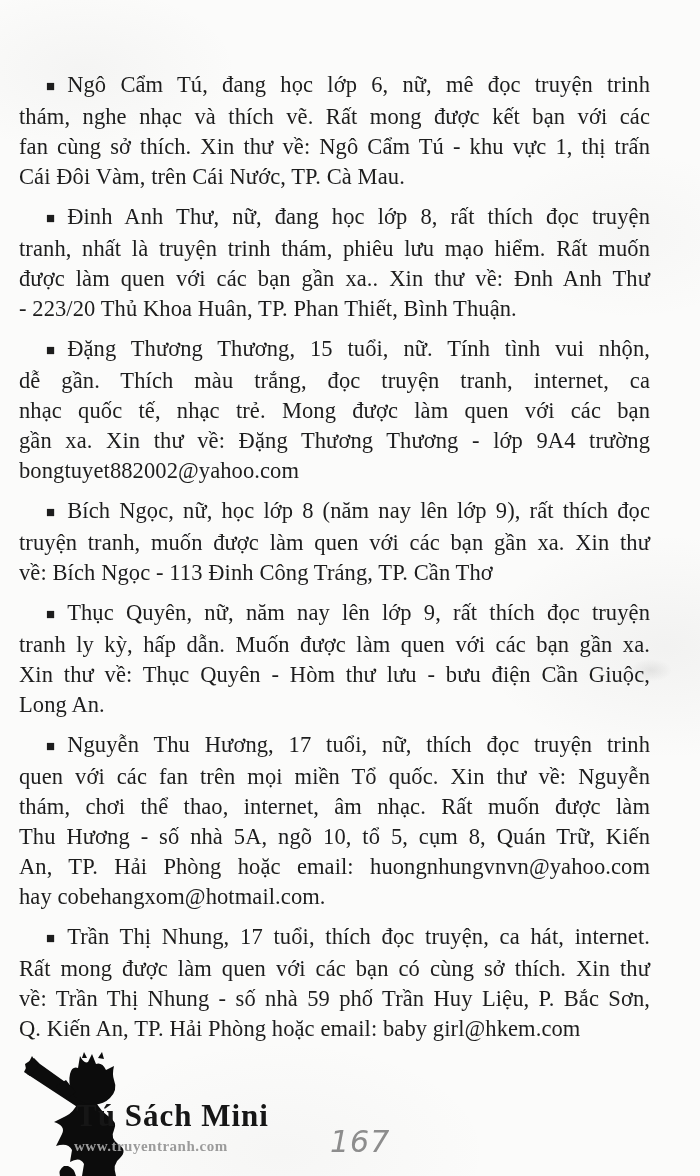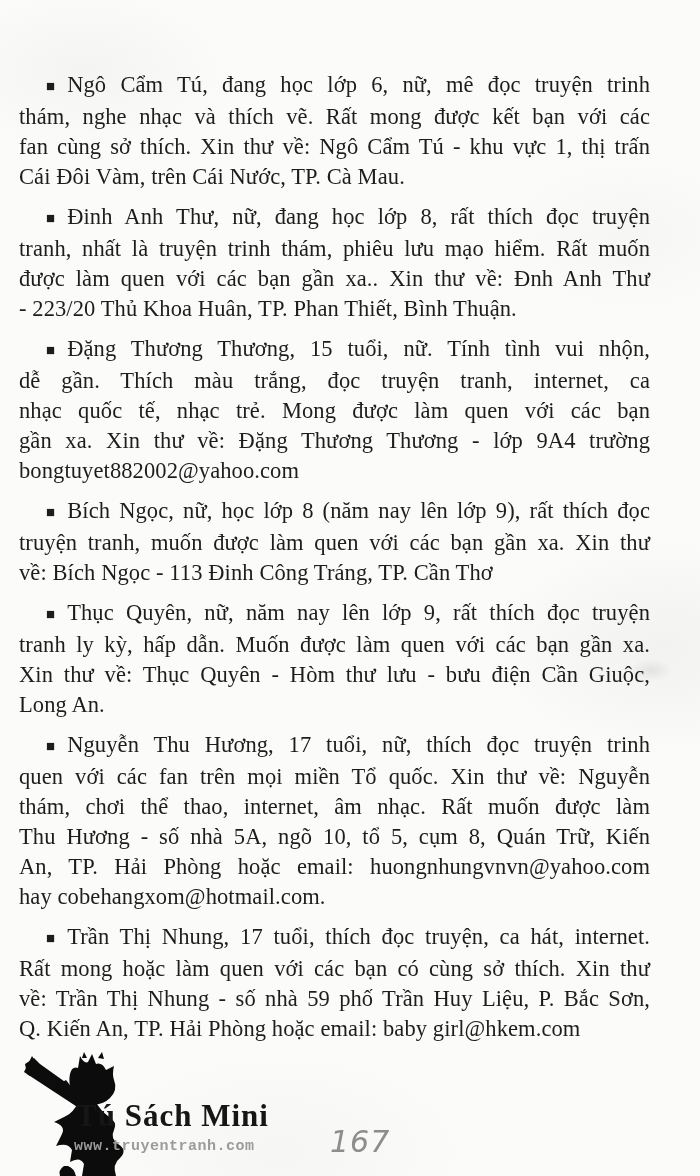--- a/index.html
+++ b/index.html
@@ -54,21 +54,21 @@
     position: absolute; left: 76px; top: 32px;
     font-family: "Liberation Serif", "DejaVu Serif", serif;
     font-weight: bold;
     font-size: 31px;
     color: #161616;
     letter-spacing: 1px;
     white-space: nowrap;
   }
   .logo-url {
     position: absolute; left: 74px; top: 72px;
-    font-family: Liberation Mono, monospace;
+    font-family: Liberation Serif, serif;
     font-weight: bold;
     font-size: 15px;
     color: #9b9b9b;
     letter-spacing: 0.5px;
     white-space: nowrap;
   }
   .page-number {
     position: absolute; left: 330px; top: 58px;
     font-family: "DejaVu Sans", "Liberation Sans", sans-serif;
     font-style: italic;
@@ -123,21 +123,21 @@
     <span class="ln first"><span class="bullet">■</span><span>Nguyễn Thu Hương, 17 tuổi, nữ, thích đọc truyện trinh</span></span>
     <span class="ln">quen với các fan trên mọi miền Tổ quốc. Xin thư về: Nguyễn</span>
     <span class="ln">thám, chơi thể thao, internet, âm nhạc. Rất muốn được làm</span>
     <span class="ln">Thu Hương - số nhà 5A, ngõ 10, tổ 5, cụm 8, Quán Trữ, Kiến</span>
     <span class="ln">An, TP. Hải Phòng hoặc email: huongnhungvnvn@yahoo.com</span>
     <span class="ln last">hay cobehangxom@hotmail.com.</span>
   </p>
 
   <p class="entry">
     <span class="ln first"><span class="bullet">■</span><span>Trần Thị Nhung, 17 tuổi, thích đọc truyện, ca hát, internet.</span></span>
-    <span class="ln">Rất mong hoặc làm quen với các bạn có cùng sở thích. Xin thư</span>
+    <span class="ln">Rất mong được làm quen với các bạn có cùng sở thích. Xin thư</span>
     <span class="ln">về: Trần Thị Nhung - số nhà 59 phố Trần Huy Liệu, P. Bắc Sơn,</span>
     <span class="ln last">Q. Kiến An, TP. Hải Phòng hoặc email: baby girl@hkem.com</span>
   </p>
 
 </main>
 
 <footer class="footer">
   <svg class="mascot" viewBox="0 0 118 124" xmlns="http://www.w3.org/2000/svg" aria-hidden="true">
     <g fill="#0c0c0c">
 

